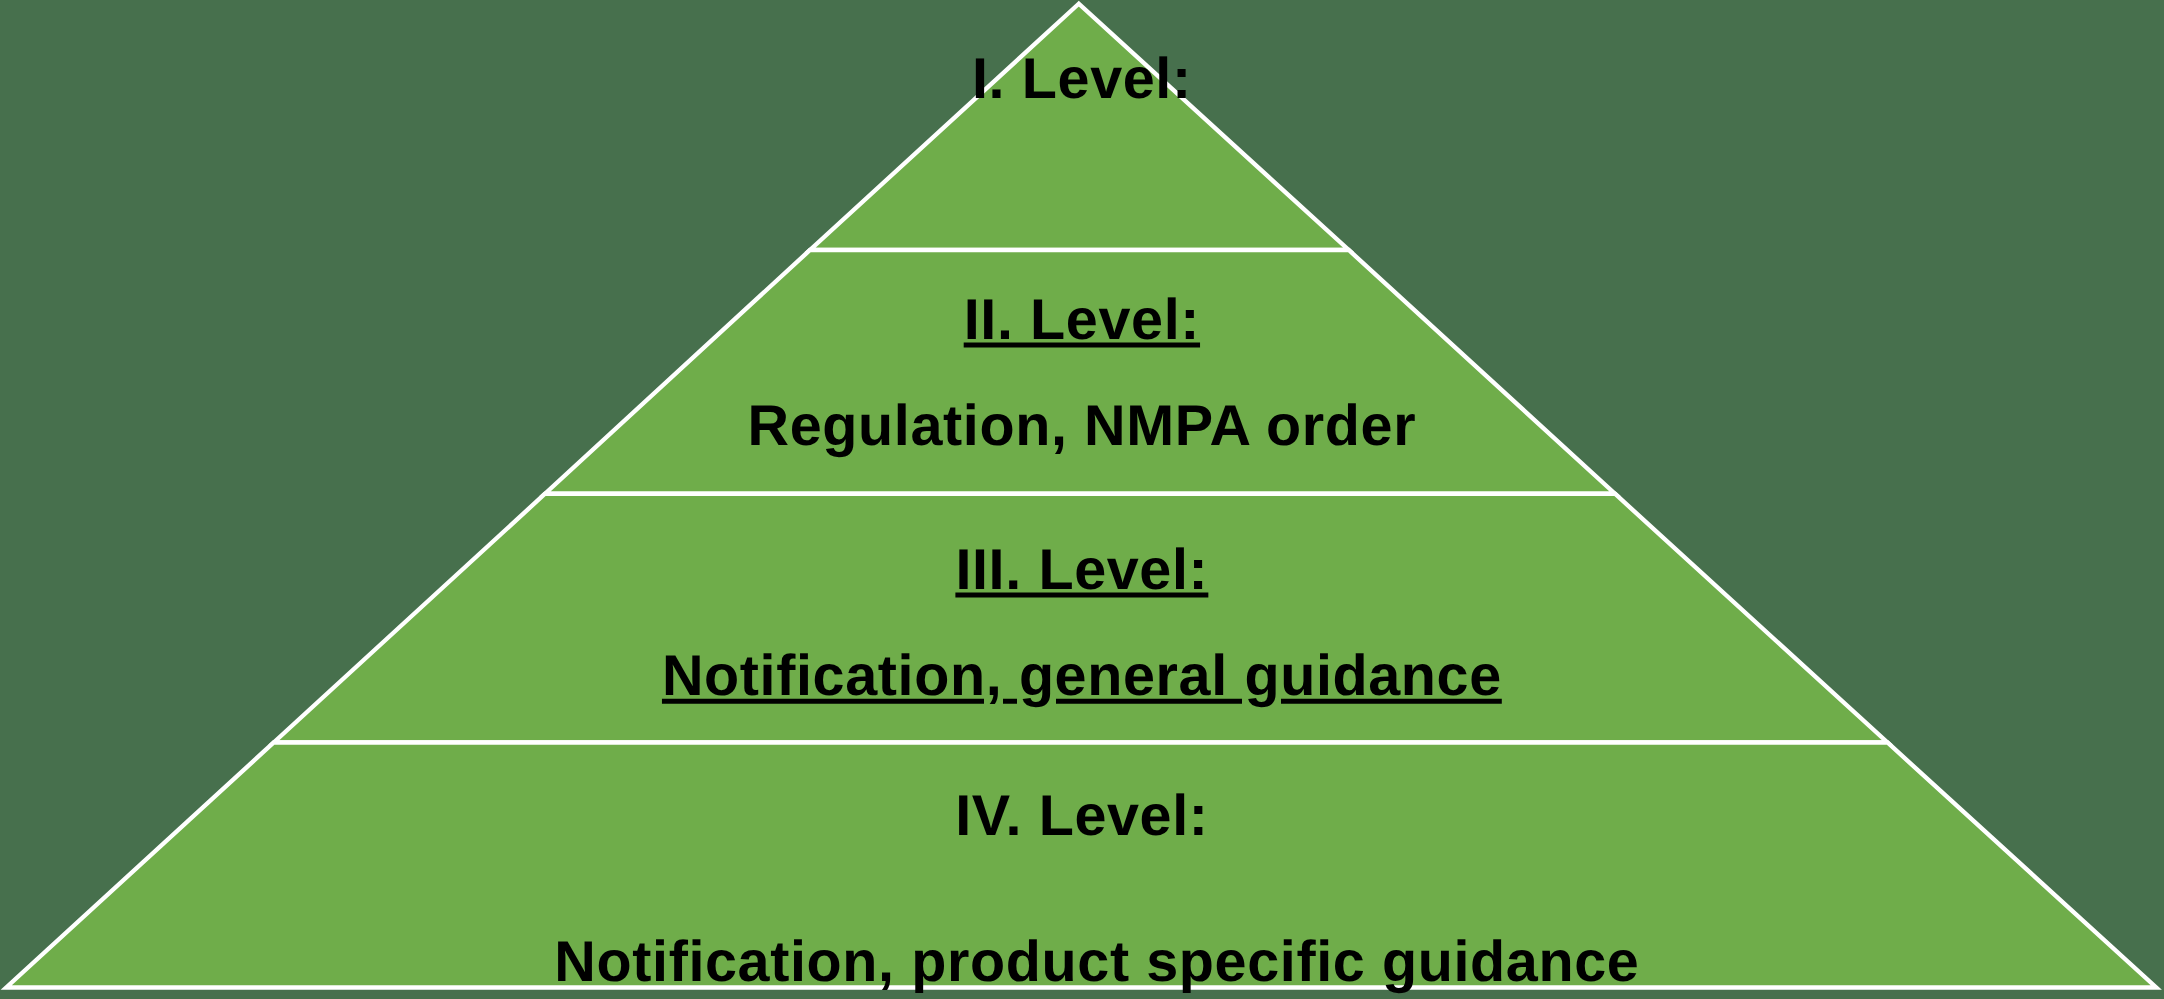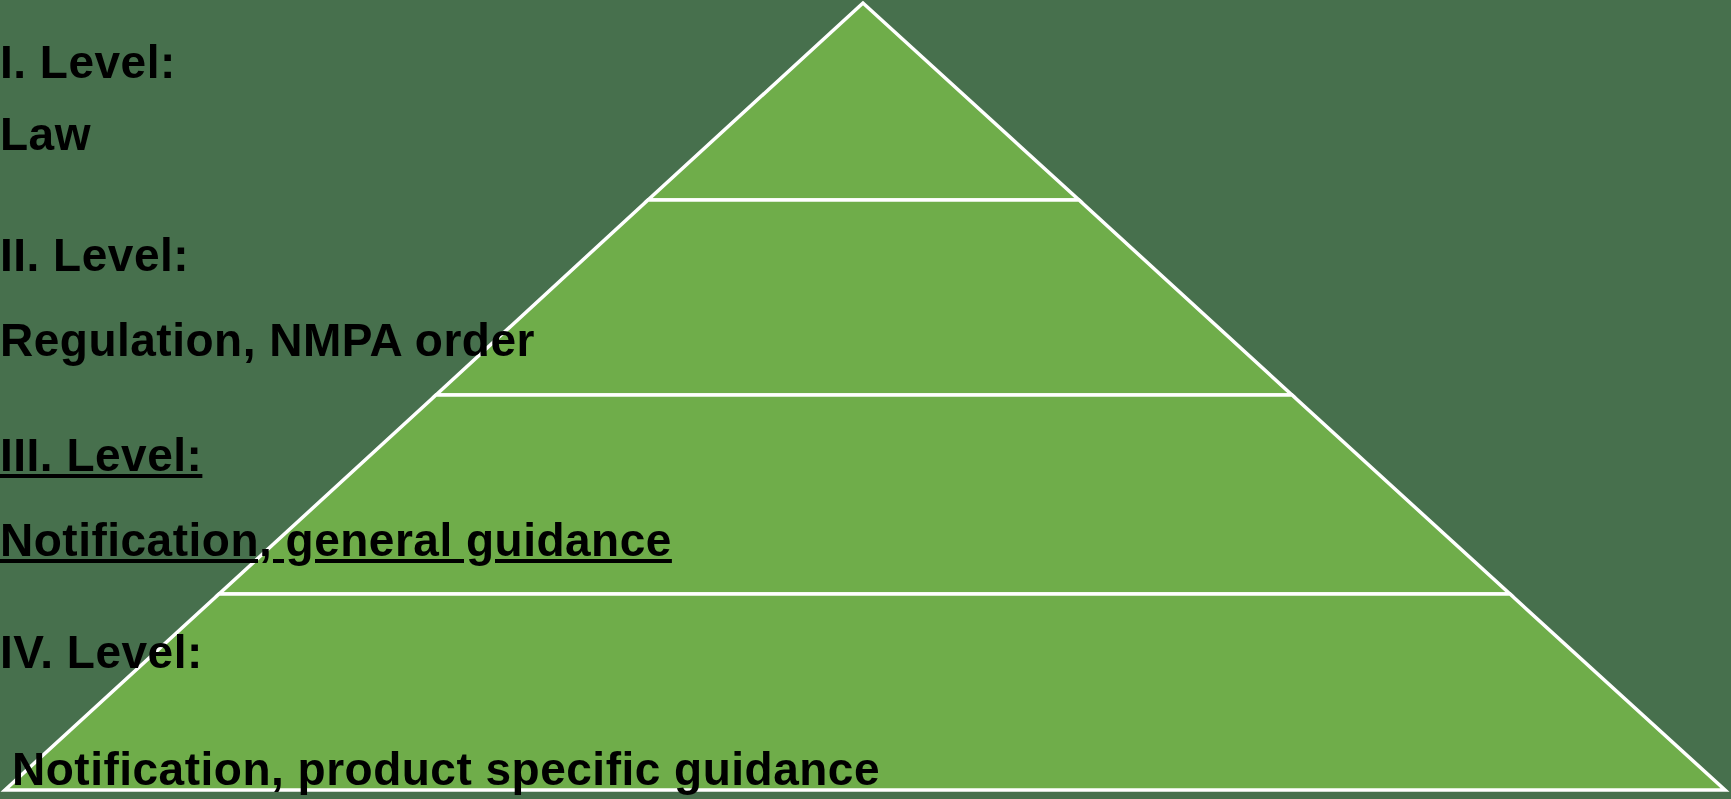--- a/index.html
+++ b/index.html
@@ -27,31 +27,32 @@
   }
   .pyramid-svg polygon {
     stroke: #ffffff;
     stroke-width: 3.5;
     stroke-linejoin: miter;
   }
   .label {
     position: absolute;
     left: 0;
     width: 1731px;
+    text-align: center;
     transform: translateY(-50%);
     font-size: 46px;
     font-weight: bold;
     color: #000000;
     line-height: 1;
     letter-spacing: 0.5px;
     white-space: nowrap;
   }
   .l1h { top: 62px; }
   .l1d { top: 134px; }
-  .l2h { top: 255px; }
+  .l2h { top: 255px; text-decoration: underline; }
   .l2d { top: 340px; }
   .l3h { top: 455px; text-decoration: underline; }
   .l3d { top: 540px; text-decoration: underline; }
   .l4h { top: 652px; }
   .l4d { top: 769px; padding-left: 12px; }
 </style>
 </head>
 <body>
 
 <div class="scene">
@@ -61,21 +62,20 @@
     <polygon points="863,3 648,200 1079,200" fill="#6fad4a"></polygon>
 
     <polygon points="648,200 1079,200 1292,395 436,395" fill="#6fad4a"></polygon>
 
     <polygon points="436,395 1292,395 1510,594 219,594" fill="#6fad4a"></polygon>
 
     <polygon points="219,594 1510,594 1725,790 5,790" fill="#6fad4a"></polygon>
   </svg>
 
   <div class="label l1h">I. Level:</div>
-  <div class="label l1d">Law</div>
 
   <div class="label l2h">II. Level:</div>
   <div class="label l2d">Regulation, NMPA order</div>
 
   <div class="label l3h">III. Level:</div>
   <div class="label l3d">Notification, general guidance</div>
 
   <div class="label l4h">IV. Level:</div>
   <div class="label l4d">Notification, product specific guidance</div>
 

